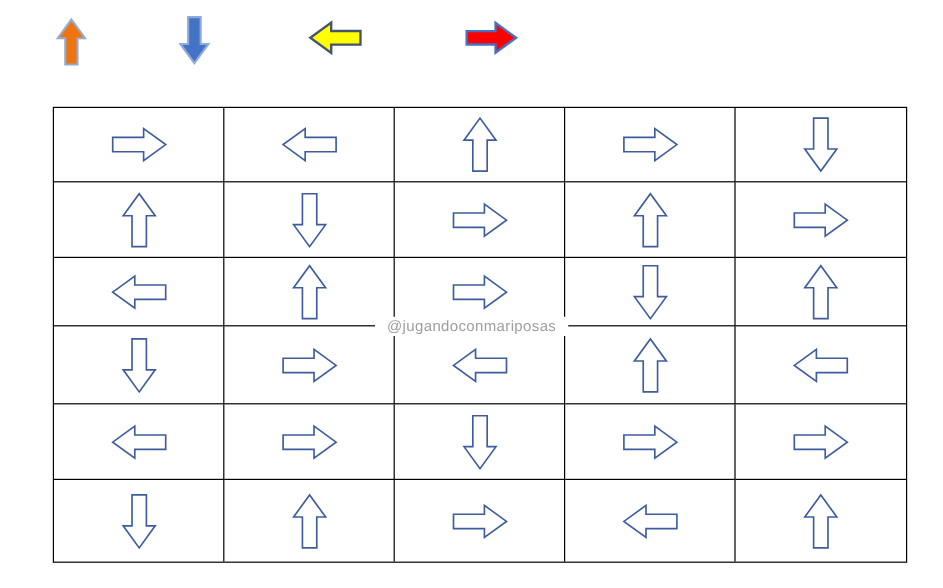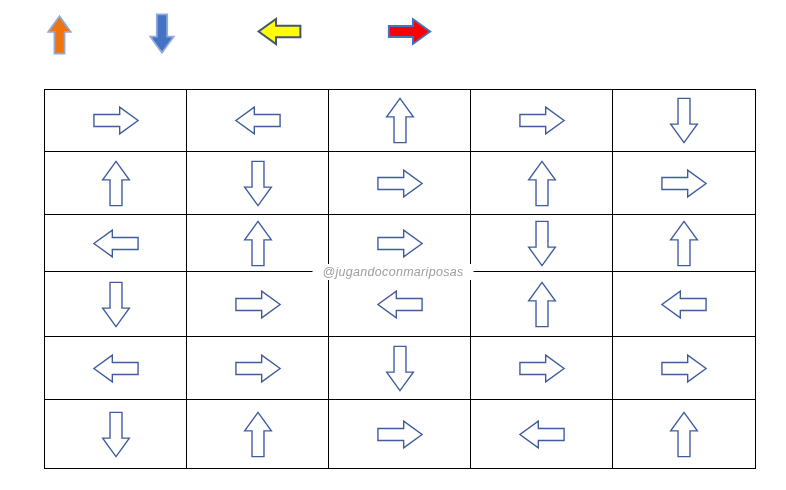--- a/index.html
+++ b/index.html
@@ -2,21 +2,21 @@
 <html><head>
 <meta charset="utf-8">
 <style>
   html, body {
     margin: 0; padding: 0;
     width: 786px; height: 490px;
     background: #ffffff;
     overflow: hidden;
     font-family: "Liberation Sans", sans-serif;
   }
-  .stage { position: relative; width: 786px; height: 374px; background: #ffffff; font-style: italic; }
+  .stage { position: relative; width: 786px; height: 374px; background: #ffffff; }
 
   
   .legend { position: absolute; left: 0; top: 0; width: 786px; height: 70px; }
   .legend-slot {
     position: absolute;
     display: flex; align-items: center; justify-content: center;
   }
   .legend-slot-0 { left: 43px;  top: 15px; width: 32px; height: 39px; }
   .legend-slot-1 { left: 148px; top: 13px; width: 27px; height: 40px; }
   .legend-slot-2 { left: 257px; top: 18px; width: 45px; height: 27px; }

